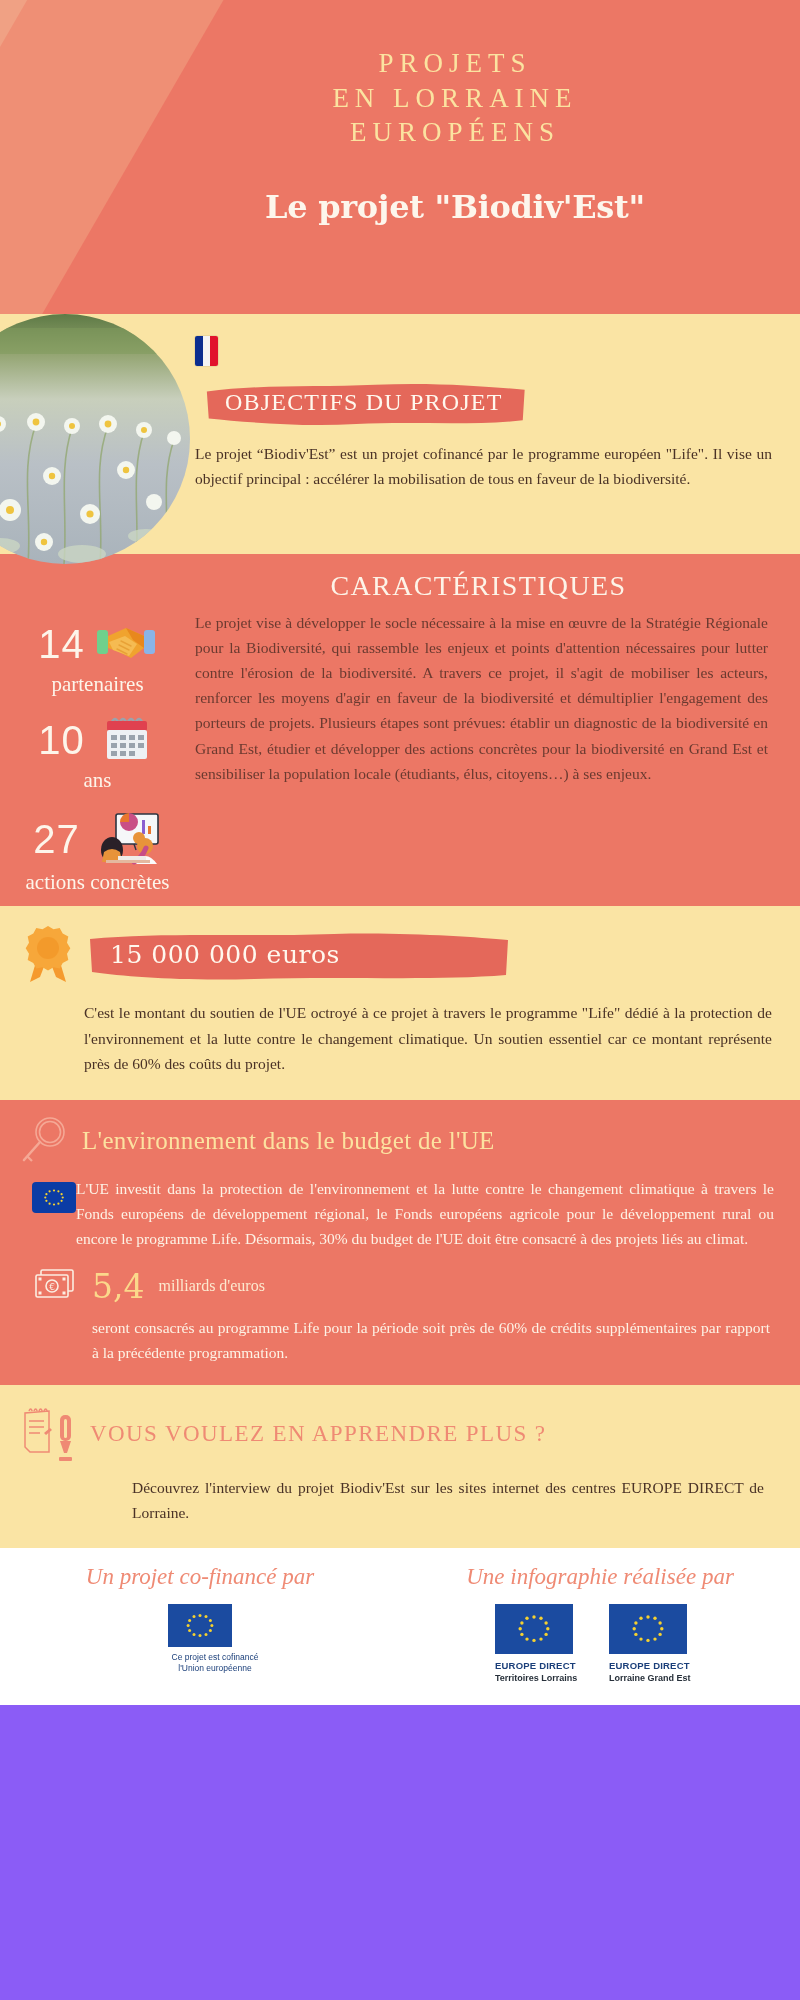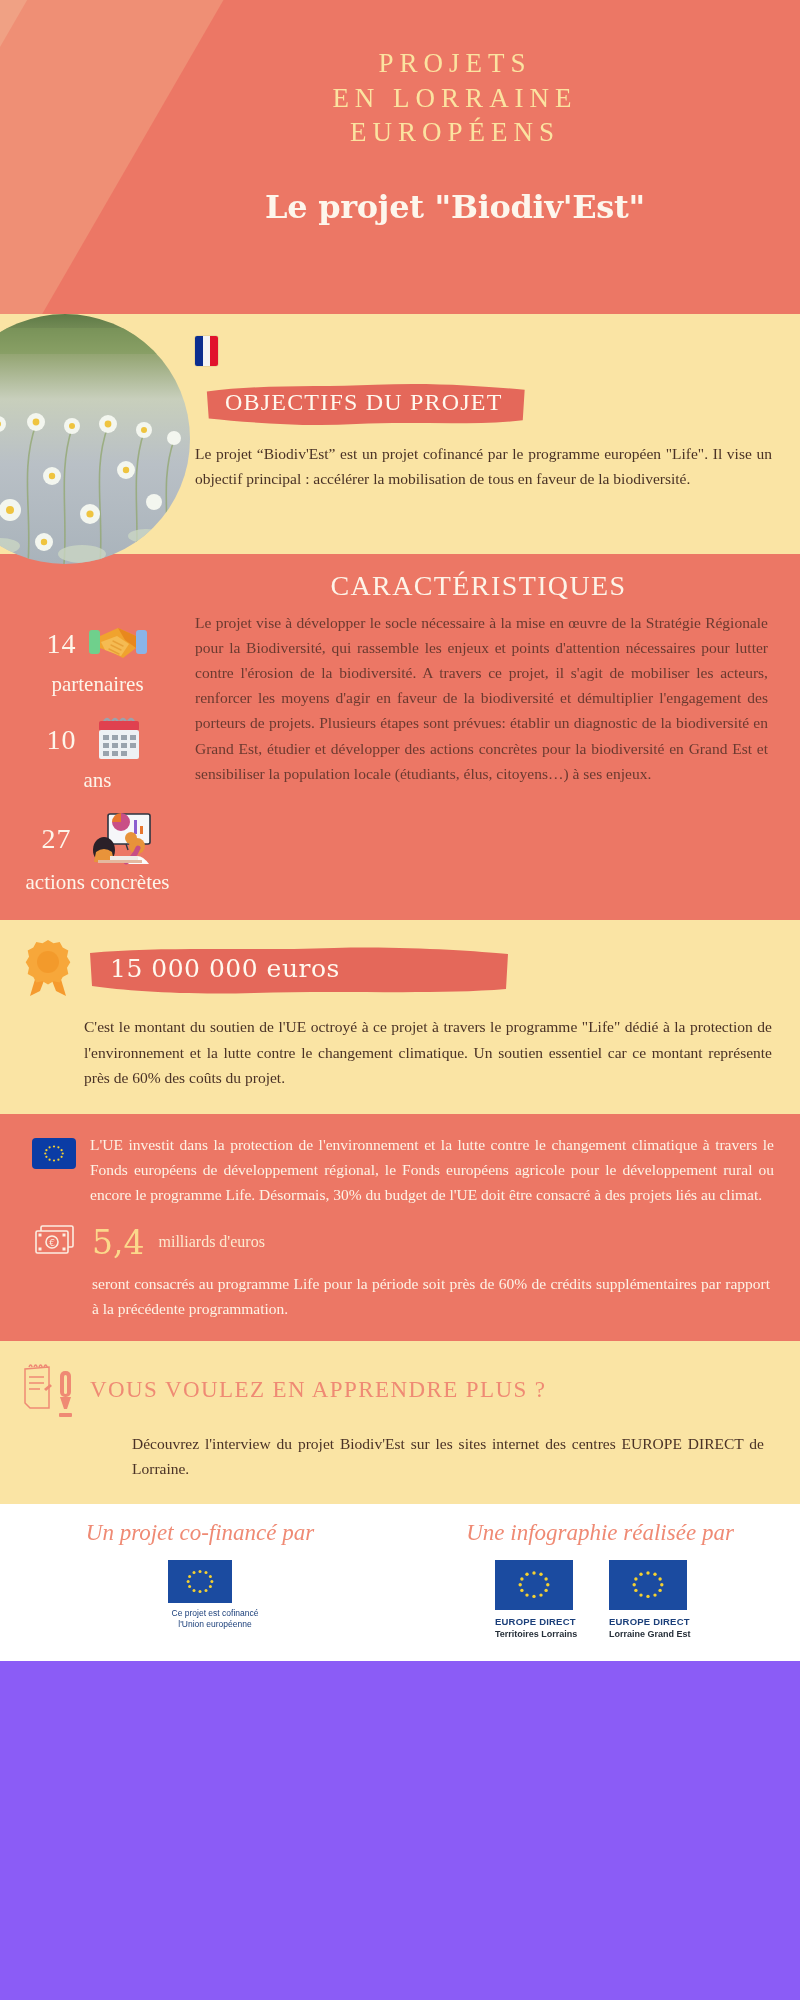--- a/index.html
+++ b/index.html
@@ -135,42 +135,42 @@
     font-size: 15.5px;
     line-height: 1.62;
     text-align: justify;
     color: #4a3226;
   }
   .para.on-cream { color: #4a3226; }
   .para.on-coral { color: #6b3a30; }
   .para.white    { color: #fdf3e6; }
 
   
-  .sec2 { padding: 16px 28px 22px 0; display: block; }
+  .sec2 { padding: 16px 28px 8px 0; display: block; }
   .sec2-title {
     text-align: center;
     color: #fdf4e8;
     font-family: "Liberation Serif", serif;
     font-size: 28px;
     letter-spacing: 1.4px;
     padding-left: 195px;
     padding-right: 10px;
     margin-bottom: 8px;
   }
   .sec2-body { display: flex; align-items: flex-start; }
   .stats-col {
     width: 195px;
     flex: 0 0 195px;
     padding-top: 8px;
   }
   .stat { position: relative; margin-bottom: 4px; }
   .stat-row { display: flex; align-items: center; justify-content: center; gap: 10px; }
   .stat-num {
-    font-family: Liberation Serif, serif;
-    font-size: 28px;
+    font-family: Liberation Sans, sans-serif;
+    font-size: 40px;
     color: #fdf5ea;
     line-height: 1;
     letter-spacing: 1px;
   }
   .stat-label {
     text-align: center;
     font-family: "Liberation Serif", serif;
     font-size: 21px;
     color: #fdf5ea;
     line-height: 1.15;
@@ -205,21 +205,21 @@
   .sec4 { padding: 12px 26px 20px 18px; }
   .env-head { display: flex; align-items: center; gap: 6px; }
   .loupe { width: 58px; height: 58px; flex: 0 0 58px; }
   .loupe svg { display:block; width:100%; height:100%; }
   .env-title {
     color: #fce2a0;
     font-family: "Liberation Serif", serif;
     font-size: 25px;
     letter-spacing: 0.3px;
   }
-  .env-body { display: flex; gap: 14px; margin-top: 6px; align-items: flex-start; }
+  .env-body { display: flex; margin-top: 6px; align-items: flex-start; }
   .eu-flag-sm {
     width: 44px; height: 31px; flex: 0 0 44px;
     margin-top: 6px; margin-left: 14px;
     background: #0b3ca5; border-radius: 4px;
     position: relative;
   }
   .eu-flag-sm svg { position: absolute; inset: 0; }
 
   .billion-row { display: flex; align-items: center; gap: 14px; margin-top: 16px; padding-left: 14px; }
   .bill-ico { width: 46px; height: 38px; flex: 0 0 46px; }
@@ -514,20 +514,33 @@
           </svg>
           <span class="money-label">15 000 000 euros</span>
         </span>
       </div>
       <p class="para on-cream">C'est le montant du soutien de l'UE octroyé à ce projet à travers le programme "Life" dédié à la protection de l'environnement et la lutte contre le changement climatique. Un soutien essentiel car ce montant représente près de 60% des coûts du projet.</p>
     </div>
   </div>
 
   <div class="band-coral">
     <div class="sec4">
+      <div class="env-head">
+        <span class="loupe">
+          <svg viewBox="0 0 58 58" aria-hidden="true">
+            <g fill="none" stroke="#f5a895" stroke-width="1.6">
+              <circle cx="32" cy="20" r="14"></circle>
+              <circle cx="32" cy="20" r="10.5"></circle>
+              <path d="M22 30 L6 48" stroke-width="2.6" stroke-linecap="round"></path>
+              <path d="M9 44 L14 49" stroke-width="2.2"></path>
+            </g>
+          </svg>
+        </span>
+        <span class="env-title">L'environnement dans le budget de l'UE</span>
+      </div>
 
       <div class="env-body">
         <span class="eu-flag-sm">
           <svg viewBox="0 0 44 31" aria-hidden="true">
             <g fill="#f5d130">
               <circle cx="22" cy="8.5" r="1.1"></circle>
                 <circle cx="26.4" cy="9.3" r="1.1"></circle>
               <circle cx="29.6" cy="12.2" r="1.1"></circle>
                 <circle cx="30.7" cy="15.5" r="1.1"></circle>
               <circle cx="29.6" cy="18.8" r="1.1"></circle>

